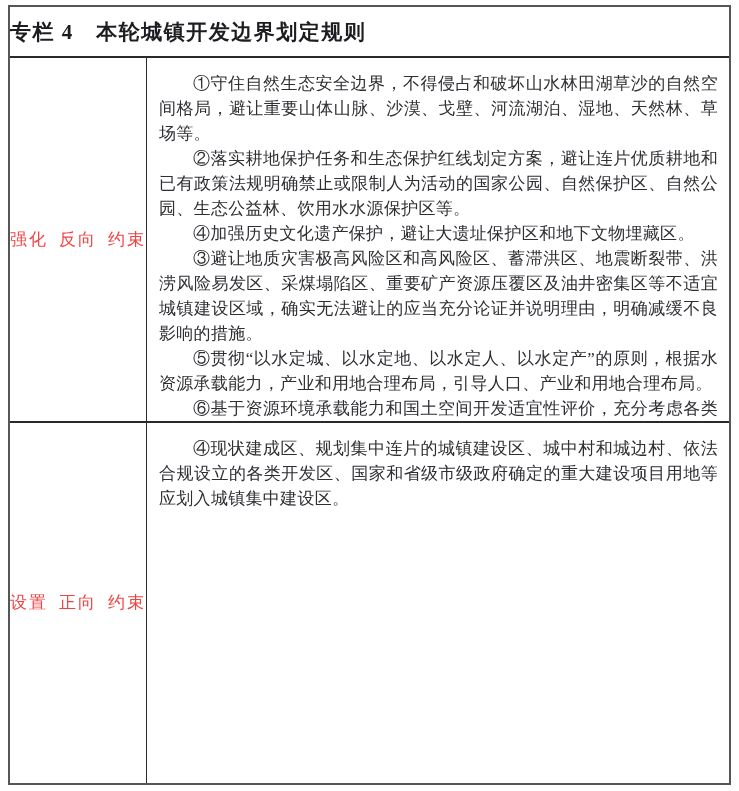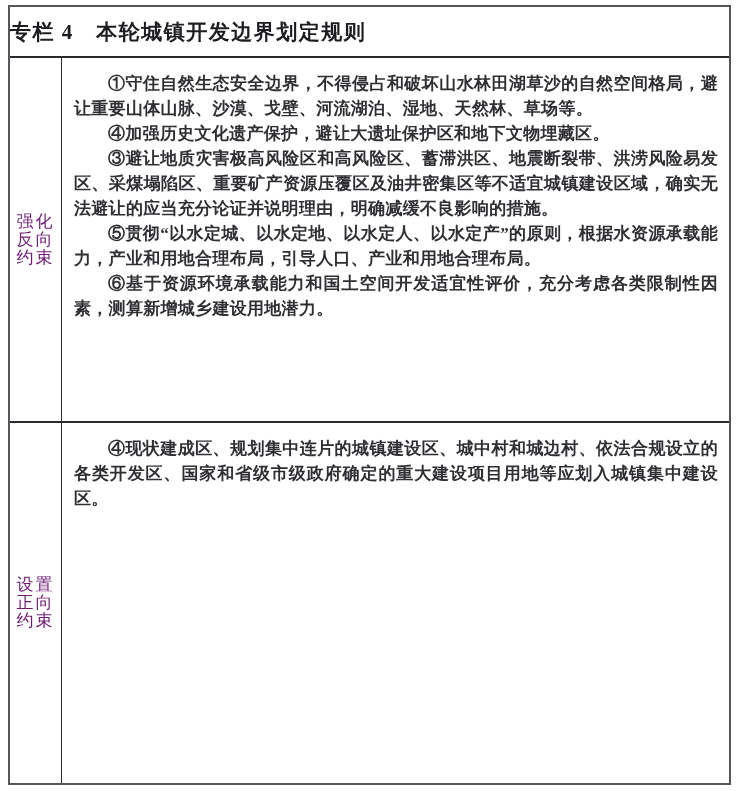--- a/index.html
+++ b/index.html
@@ -44,37 +44,35 @@
   .section-row {
     display: flex;
     min-height: 0;
   }
   .section-row.first { flex: 0 0 363px; border-bottom: 2px solid #2a2a2e; }
   .section-row.second { flex: 1 1 auto; }
   .label-cell {
     flex: 0 0 51px;
     border-right: 1.5px solid #2a2a2e;
     display: flex;
-    flex-direction: column;
     align-items: center;
     justify-content: center;
-    gap: 0;
+    gap: 11px;
     font-size: 17px;
-    color: #701a75;
+    color: #ef4444;
   }
   .label-line {
     letter-spacing: 2px;
     line-height: 18px;
     white-space: nowrap;
   }
   .content-cell {
     flex: 1 1 auto;
     padding: 13px 11px 8px 12px;
     overflow: hidden;
-    font-weight: bold;
   }
   .rule {
     margin: 0;
     font-size: 17px;
     line-height: 25px;
     text-align: justify;
     text-indent: 2em;
     color: #2e2e33;
     letter-spacing: 0.3px;
   }
@@ -89,20 +87,21 @@
   </div>
 
   <div class="section-row first">
     <div class="label-cell">
       <div class="label-line">强化</div>
       <div class="label-line">反向</div>
       <div class="label-line">约束</div>
     </div>
     <div class="content-cell">
       <p class="rule">①守住自然生态安全边界，不得侵占和破坏山水林田湖草沙的自然空间格局，避让重要山体山脉、沙漠、戈壁、河流湖泊、湿地、天然林、草场等。</p>
+      <p class="rule">②落实耕地保护任务和生态保护红线划定方案，避让连片优质耕地和已有政策法规明确禁止或限制人为活动的国家公园、自然保护区、自然公园、生态公益林、饮用水水源保护区等。</p>
       <p class="rule">④加强历史文化遗产保护，避让大遗址保护区和地下文物埋藏区。</p>
       <p class="rule">③避让地质灾害极高风险区和高风险区、蓄滞洪区、地震断裂带、洪涝风险易发区、采煤塌陷区、重要矿产资源压覆区及油井密集区等不适宜城镇建设区域，确实无法避让的应当充分论证并说明理由，明确减缓不良影响的措施。</p>
       <p class="rule">⑤贯彻“以水定城、以水定地、以水定人、以水定产”的原则，根据水资源承载能力，产业和用地合理布局，引导人口、产业和用地合理布局。</p>
       <p class="rule">⑥基于资源环境承载能力和国土空间开发适宜性评价，充分考虑各类限制性因素，测算新增城乡建设用地潜力。</p>
     </div>
   </div>
 
   <div class="section-row second">
     <div class="label-cell">
       <div class="label-line">设置</div>

